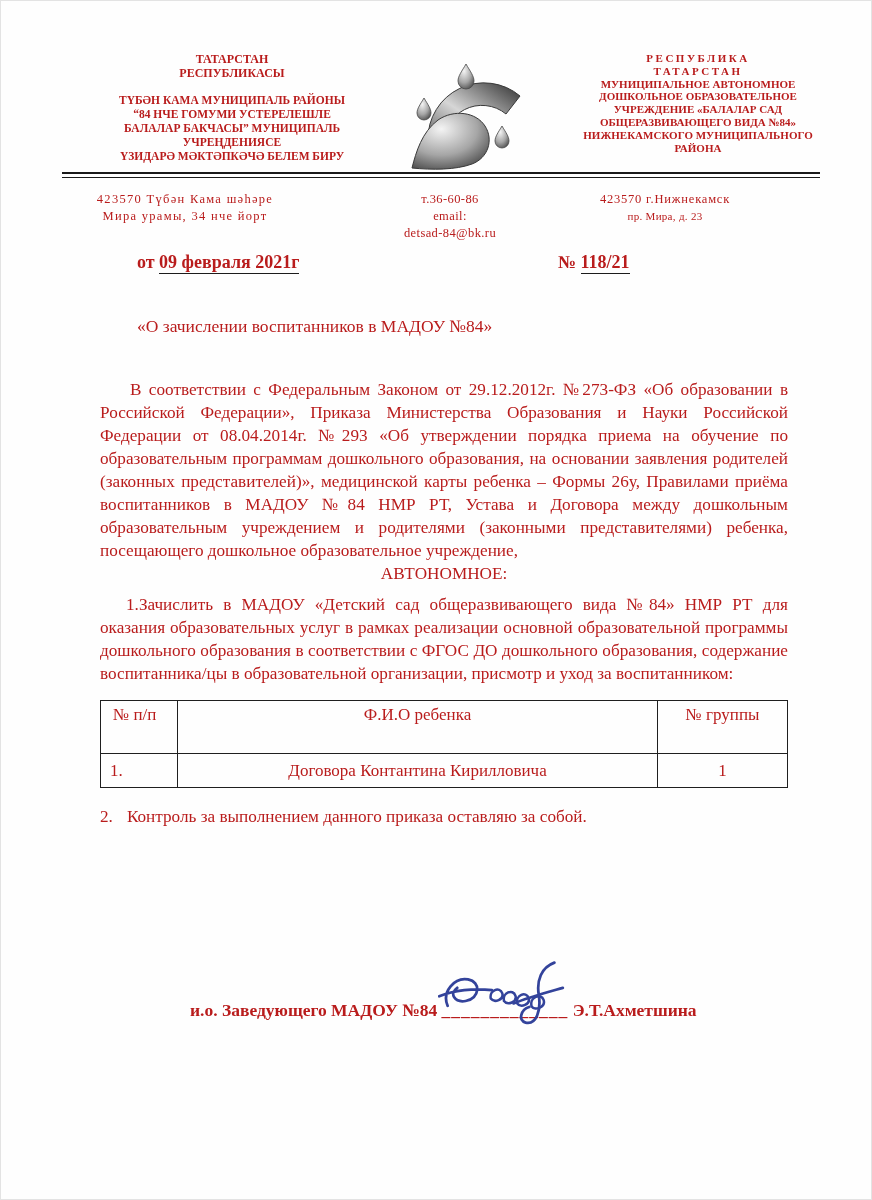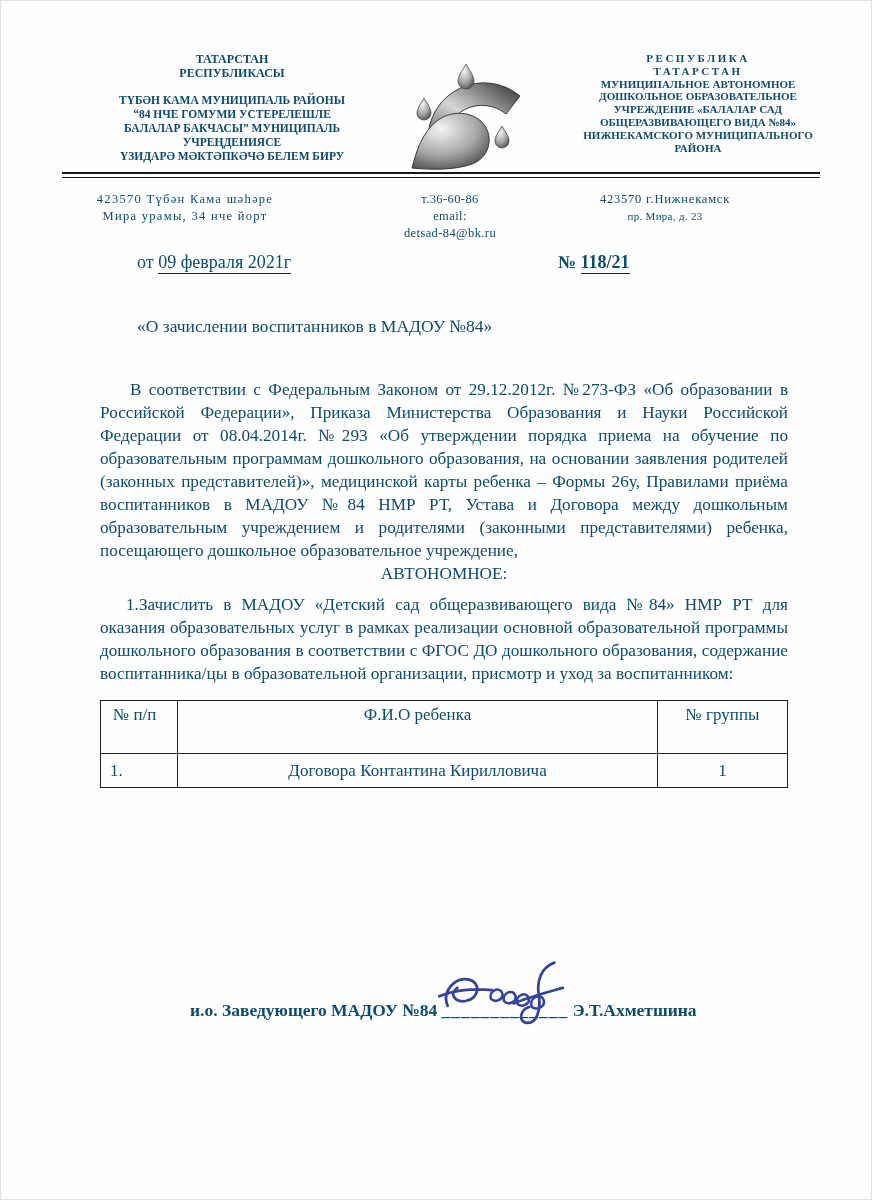--- a/index.html
+++ b/index.html
@@ -1,38 +1,38 @@
 <!DOCTYPE html>
 <html><head>
 <meta charset="utf-8">
 <style>
   html,body{margin:0;padding:0;background:#ffffff;}
   .page{
     position:relative;width:872px;height:1200px;background:#fefefe;
-    font-family:"Liberation Serif","DejaVu Serif",serif;color:#0c4a6e;
+    font-family:"Liberation Serif","DejaVu Serif",serif;color:#b91c1c;
     overflow:hidden;box-shadow:inset 0 0 0 1px #e3e3e3;
   }
   
   .org-left{position:absolute;left:78px;top:52px;width:308px;text-align:center;
     font-weight:bold;font-size:11.5px;line-height:14px;}
   .org-left .org-republic{font-size:12px;margin-bottom:13px;}
   .org-right{position:absolute;left:552px;top:52px;width:292px;text-align:center;
     font-weight:bold;font-size:11px;line-height:12.8px;}
   .org-right .org-republic .org-line{letter-spacing:2.5px;}
   .logo{position:absolute;left:398px;top:60px;width:130px;height:118px;}
   .rule{position:absolute;left:62px;top:172px;width:758px;height:3px;
     border-top:2.5px solid #1a1a1a;border-bottom:1px solid #1a1a1a;}
   
   .contact{position:absolute;top:191px;text-align:center;font-size:12.5px;line-height:17px;}
   .contact-left{left:90px;width:190px;letter-spacing:1.3px;}
   .contact-center{left:360px;width:180px;letter-spacing:.4px;}
   .contact-right{left:565px;width:200px;letter-spacing:.8px;}
   .contact-right .contact-line:nth-child(2){font-size:11px;letter-spacing:.3px;}
   
-  .meta-date{position:absolute;left:137px;top:252px;font-weight:normal;font-size:18px;}
+  .meta-date{position:absolute;left:137px;top:252px;font-weight:bold;font-size:18px;}
   .meta-number{position:absolute;left:558px;top:252px;font-weight:bold;font-size:18px;}
   .u{border-bottom:1.6px solid #1c1c1c;padding-bottom:1px;}
   .subject{position:absolute;left:137px;top:316px;font-size:17.5px;}
   
   .doc-body{position:absolute;left:100px;top:378px;width:688px;
     font-size:17.2px;line-height:23px;text-align:justify;}
   .doc-body p{margin:0;}
   .para1{text-indent:30px;}
   .resolution{text-align:center;text-indent:0;}
   .item1{text-indent:26px;margin-top:8px !important;}
@@ -150,20 +150,23 @@
           <td class="col-group">№ группы</td>
         </tr>
         <tr class="row">
           <td class="col-num">1.</td>
           <td class="col-name">Договора Контантина Кирилловича</td>
           <td class="col-group">1</td>
         </tr>
       </tbody>
     </table>
 
+    <p class="item2">
+      <span class="item2-num">2.</span><span>Контроль за выполнением данного приказа оставляю за собой.</span>
+    </p>
   </div>
 
   <div class="signature-row">
     <span>и.о. Заведующего МАДОУ №84</span>
     <span class="sig-line">_____________</span>
     <span>Э.Т.Ахметшина</span>
   </div>
   <svg class="sig-svg" viewBox="0 0 110 58" aria-hidden="true">
     <path class="sig-path" fill="none" stroke-width="2.3" stroke-linecap="round" stroke-linejoin="round" d="M8,38 C3,26 14,14 25,16 C36,18 35,32 23,34 C14,35.5 9,28 16,23 M1,30 C13,25 30,23 45,25" stroke="#33439b"></path>
     <path class="sig-path" fill="none" stroke-width="2.1" stroke-linecap="round" d="M44,32 c-1.5,-7 7.5,-10.5 9.5,-4.5 c1.8,5.3 -6.5,8.5 -9.5,4.5 m11,2 c-1.5,-7 7.5,-10.5 9.5,-4.5 c1.8,5.3 -6.5,8.5 -9.5,4.5 m11,2 c-1.5,-7 7.5,-10.5 9.5,-4.5 c1.8,5.3 -6.5,8.5 -9.5,4.5 m12,2.5 c-2,-8 8,-11.5 10,-5.5 c1.9,5.8 -7,9.5 -10,5.5" stroke="#33439b"></path>

